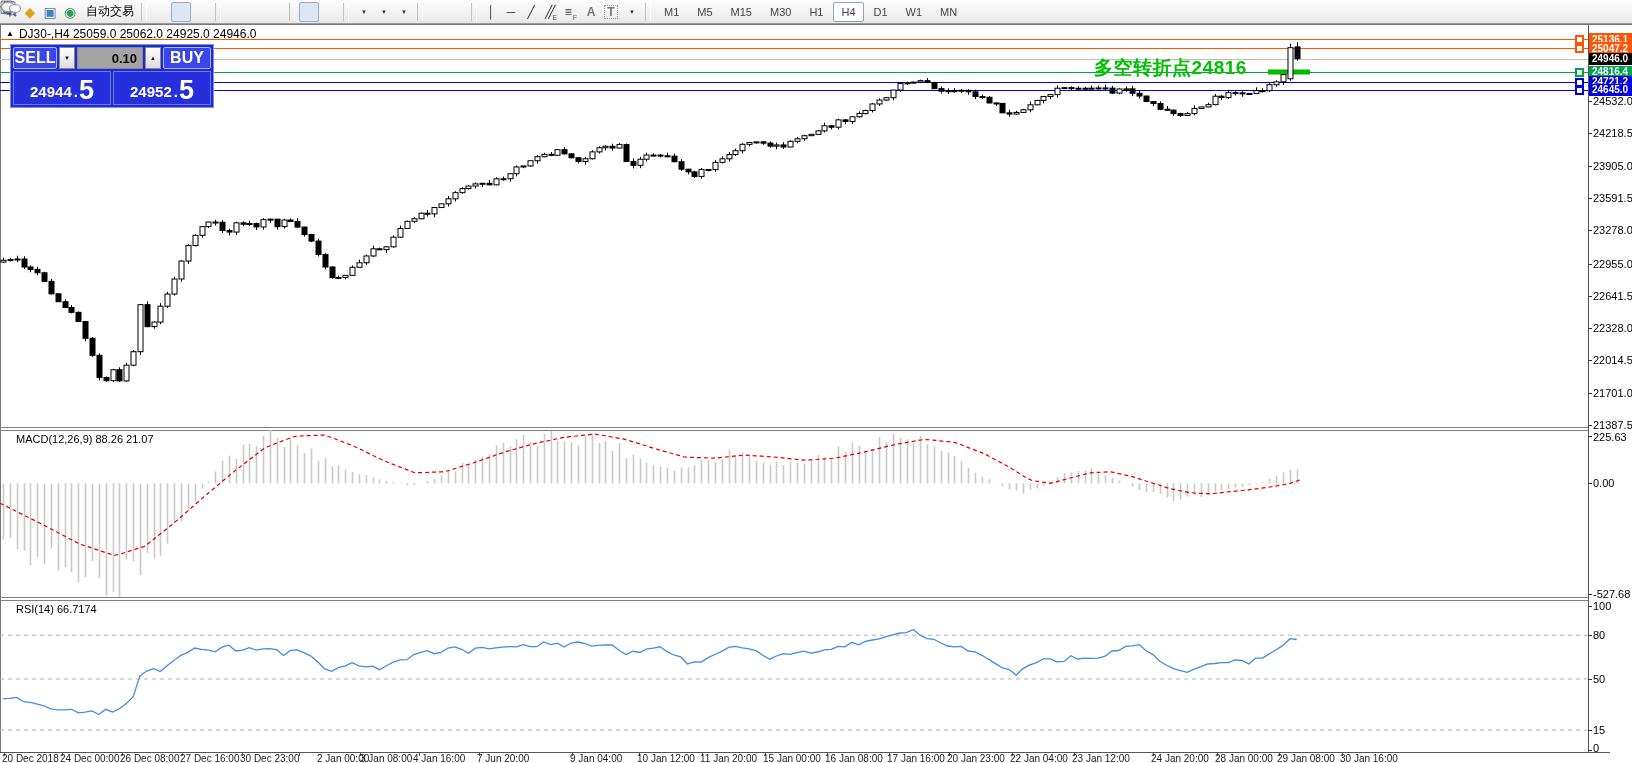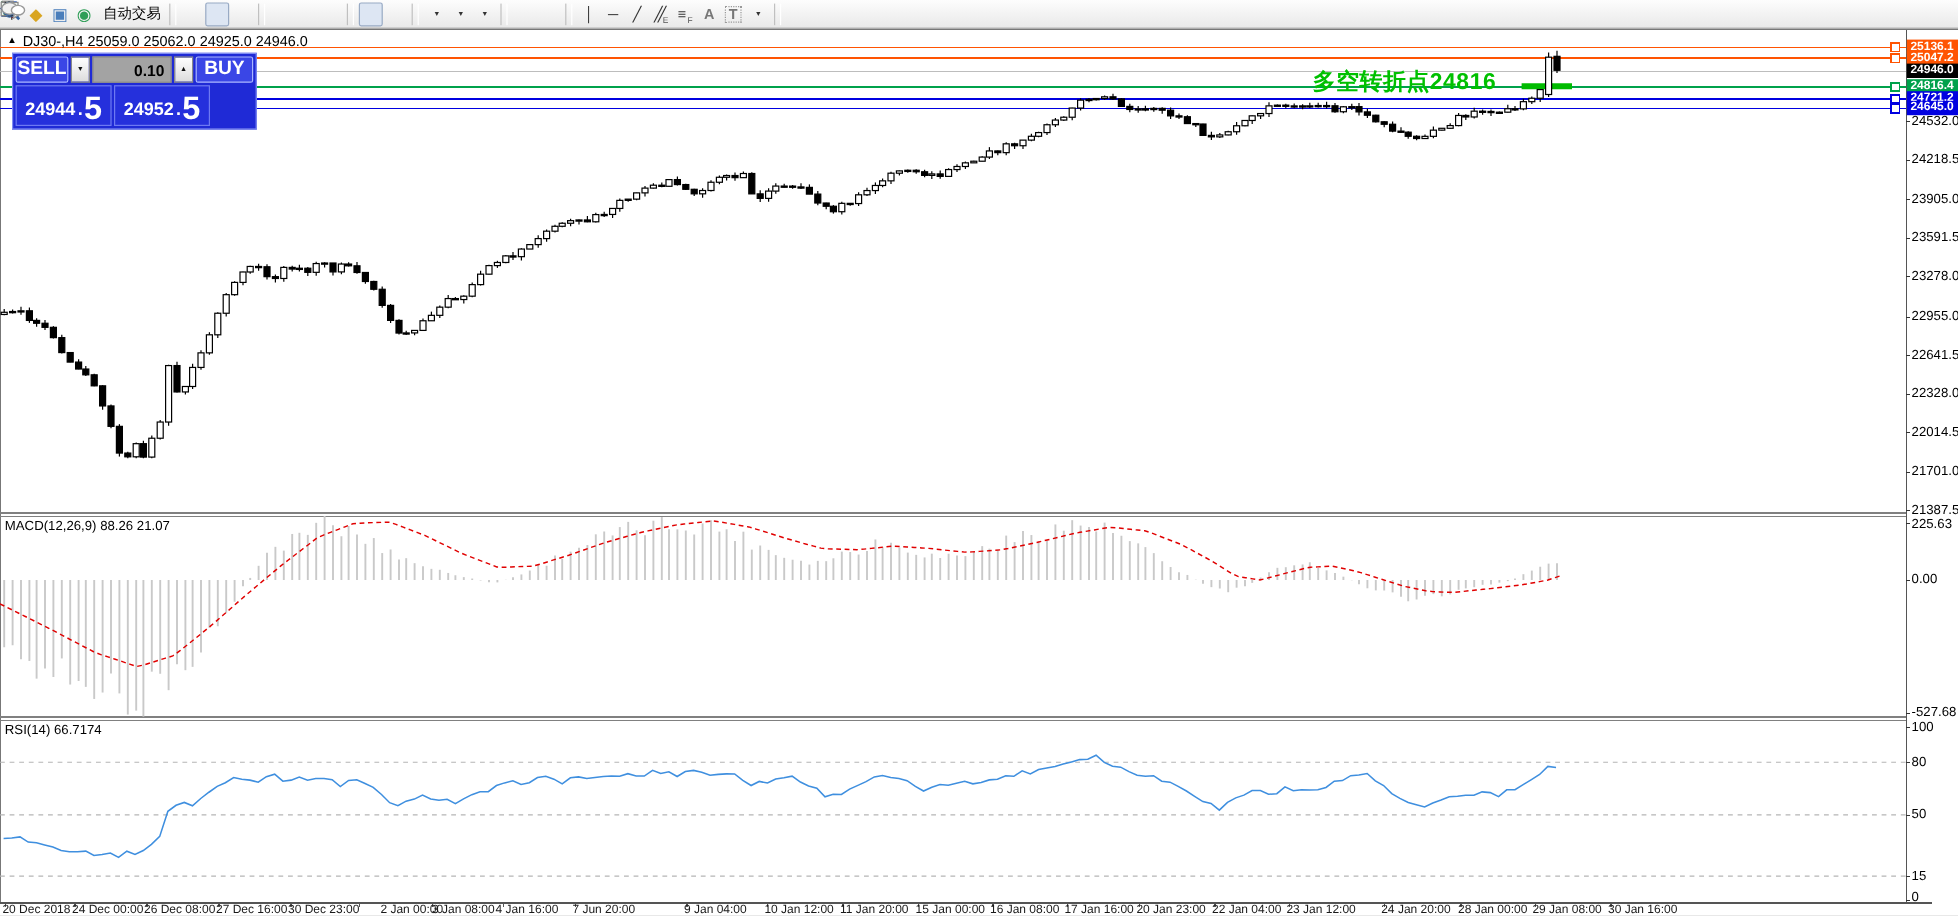--- a/index.html
+++ b/index.html
@@ -24,35 +24,35 @@
   
   svg{position:absolute;top:0;left:0;z-index:1;}
   .title-row{position:absolute;left:6px;top:27px;z-index:4;display:flex;align-items:center;gap:5px;
              font-size:12px;color:#000;}
   .title-tri{font-size:8px;line-height:1;}
   .annotation{position:absolute;left:1094px;top:55px;z-index:3;font-size:19px;font-weight:bold;
               color:#00c000;letter-spacing:0.5px;white-space:nowrap;}
   .chip{position:absolute;left:1589px;width:46px;height:12px;z-index:4;color:#fff;
         font-size:10px;font-weight:bold;display:flex;align-items:center;padding-left:3px;}
   .tick-label{position:absolute;left:1593px;height:12px;z-index:3;color:#000;font-size:11px;white-space:nowrap;}
-  .ind-label{position:absolute;left:4px;z-index:3;font-size:11px;color:#000;white-space:nowrap;}
+  .ind-label{position:absolute;left:16px;z-index:3;font-size:11px;color:#000;white-space:nowrap;}
   .time-label{position:absolute;top:753px;z-index:3;font-size:10px;color:#1a1a1a;white-space:nowrap;}
   
   .panel{position:absolute;left:10px;top:44px;width:204px;z-index:6;background:#1f2ad6;
          border:1px solid #7f8cf2;padding:2px;box-sizing:border-box;}
   .prow{display:flex;gap:2px;}
   .pbtn{height:22px;background:#3a46e6;border:1px solid #aab6ff;border-radius:2px;color:#fff;
         font-size:16px;font-weight:bold;display:flex;align-items:center;justify-content:center;box-sizing:border-box;}
   .sellb{width:44px;} .buyb{width:48px;}
   .spin{width:16px;height:22px;background:linear-gradient(#ffffff,#dcdcdc);border:1px solid #8a8a8a;
         display:flex;align-items:center;justify-content:center;font-size:6px;color:#111;box-sizing:border-box;}
   .vol{flex:1;height:22px;background:#a3a3a3;border:1px solid #8a8a8a;box-sizing:border-box;color:#000;
        font-size:13px;font-weight:bold;display:flex;align-items:center;justify-content:flex-end;padding-right:5px;}
   .prices{display:flex;gap:2px;margin-top:2px;}
-  .pricebox{width:80px;height:34px;background:#2530dc;border:1px solid #6d79f2;box-sizing:border-box;
+  .pricebox{width:98px;height:34px;background:#2530dc;border:1px solid #6d79f2;box-sizing:border-box;
             color:#fff;display:flex;align-items:flex-end;justify-content:center;padding-bottom:2px;}
   .pmain{font-size:15px;font-weight:bold;line-height:1;margin-bottom:3px;}
   .pdot{font-size:15px;font-weight:bold;line-height:1;margin:0 1px 3px 2px;}
   .pfrac{font-size:27px;font-weight:bold;line-height:0.85;}
 </style>
 </head>
 <body>
 
 <div class="screen">
 
@@ -230,20 +230,31 @@
     <div class="tbtn">
       <span>
           <svg width="15" height="15">
             <rect x="2" y="4" width="6" height="6" transform="rotate(45 5 7)" fill="#5b79c9" stroke="#38518f"></rect>
             <rect x="8" y="6" width="5" height="5" transform="rotate(45 10.5 8.5)" fill="#ddd" stroke="#888"></rect>
           </svg>
         </span>
       <span class="dd">▼</span>
     </div>
     <div class="tsep"></div>
+    <div id="timeframes" style="display:flex;align-items:center">
+        <div class="tbtn tf">M1</div>
+        <div class="tbtn tf">M5</div>
+        <div class="tbtn tf">M15</div>
+        <div class="tbtn tf">M30</div>
+        <div class="tbtn tf">H1</div>
+        <div class="tbtn tf pressed">H4</div>
+        <div class="tbtn tf">D1</div>
+        <div class="tbtn tf">W1</div>
+        <div class="tbtn tf">MN</div>
+      </div>
     <div class="right-icons">
       <span>
           <svg width="18" height="18">
             <circle cx="7.5" cy="7.5" r="5" fill="none" stroke="#3465a4" stroke-width="1.8"></circle>
             <line x1="11.5" y1="11.5" x2="16" y2="16" stroke="#3465a4" stroke-width="2.2"></line>
           </svg>
         </span>
       <span>
           <svg width="22" height="16">
             <ellipse cx="8" cy="7" rx="6.5" ry="4.8" fill="#f2f2f2" stroke="#9a9a9a" stroke-width="1.2"></ellipse>

